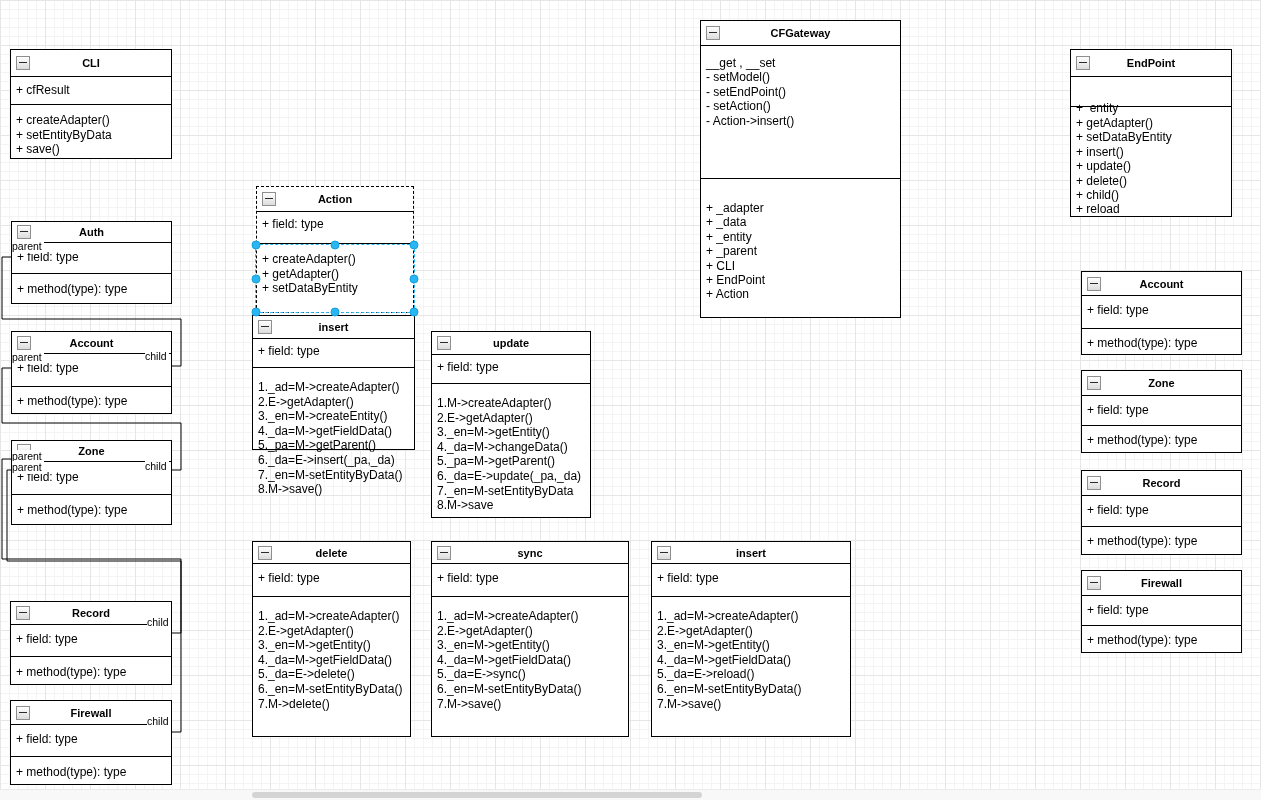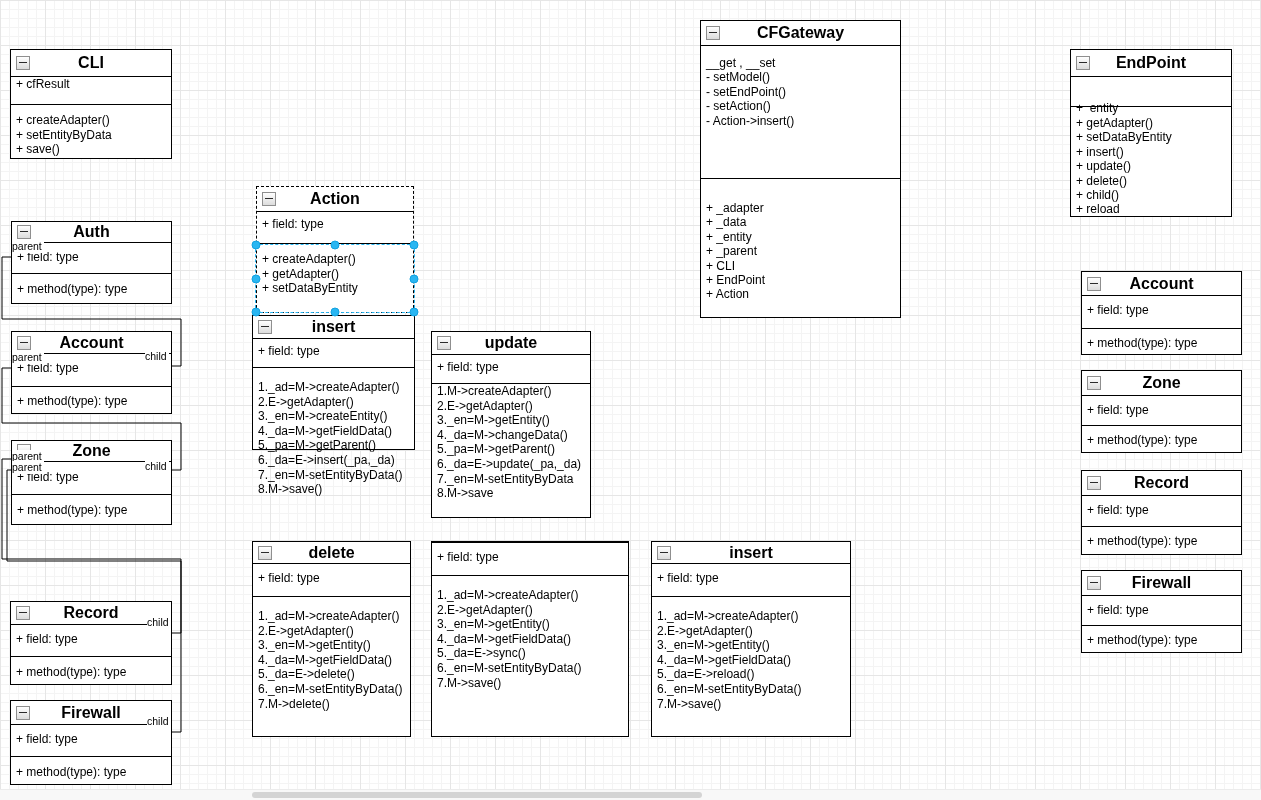--- a/index.html
+++ b/index.html
@@ -15,21 +15,21 @@
     font-family:"Liberation Sans",sans-serif;
   }
   .wires{position:absolute;left:0;top:0;width:1261px;height:800px;z-index:1;}
   .wires path{fill:none;stroke:#000;stroke-width:1;}
   .uml{
     position:absolute;background:#fff;border:1px solid #000;box-sizing:border-box;
     display:flex;flex-direction:column;z-index:2;color:#000;
   }
   .uml.dashed{border-style:dashed;}
   .bar{position:relative;display:flex;align-items:center;justify-content:center;
-       font-size:16px;font-weight:bold;flex:0 0 auto;box-sizing:border-box;}
+       font-size:11px;font-weight:bold;flex:0 0 auto;box-sizing:border-box;}
   .collapse{position:absolute;left:5px;top:50%;transform:translateY(-50%);
        width:14px;height:14px;border:1px solid #8f8f8f;box-sizing:border-box;
        background:linear-gradient(#ffffff,#dcdcdc);}
   .collapse::after{content:"";position:absolute;left:2px;right:2px;top:5px;border-top:1px solid #2b2b2b;}
   .sec{border-top:1px solid #000;box-sizing:border-box;padding-left:5px;padding-right:3px;
        overflow:visible;flex:0 0 auto;}
   .sec.grow{flex:1 1 auto;}
   .ln{font-size:12px;line-height:14.5px;white-space:pre;}
   .lh146 .ln{line-height:14.6px;}
   .lh144 .ln{line-height:14.4px;}
@@ -54,21 +54,21 @@
     <path d="M172,470 L181,470 L181,423 L2,423 L2,368 L11,368"></path>
     <path d="M172,633 L181,633 L181,559 L2,559 L2,459 L11,459"></path>
     <path d="M172,732 L181,732 L181,561 L7,561 L7,470 L11,470"></path>
   </svg>
 
   <div class="uml" style="left:10px;top:49px;width:162px;height:110px">
     <div class="bar" style="height:26px">
       <span class="collapse"></span>
       <span>CLI</span>
     </div>
-    <div class="sec" style="height:28px;">
+    <div class="sec" style="height:28px;padding-top:6px">
         <div class="ln">+ cfResult</div>
       </div>
     <div class="sec grow" style="padding-top:8px">
         <div class="ln">+ createAdapter()</div>
         <div class="ln">+ setEntityByData</div>
         <div class="ln">+ save()</div>
       </div>
   </div>
 
   <div class="uml" style="left:11px;top:221px;width:161px;height:83px">
@@ -172,21 +172,21 @@
   </div>
 
   <div class="uml lh146" style="left:431px;top:331px;width:160px;height:187px">
     <div class="bar" style="height:22px">
       <span class="collapse"></span>
       <span>update</span>
     </div>
     <div class="sec" style="height:29px;padding-top:5px">
         <div class="ln">+ field: type</div>
       </div>
-    <div class="sec grow" style="">
+    <div class="sec grow" style="padding-top:12px">
         <div class="ln">1.M-&gt;createAdapter()</div>
         <div class="ln">2.E-&gt;getAdapter()</div>
         <div class="ln">3._en=M-&gt;getEntity()</div>
         <div class="ln">4._da=M-&gt;changeData()</div>
         <div class="ln">5._pa=M-&gt;getParent()</div>
         <div class="ln">6._da=E-&gt;update(_pa,_da)</div>
         <div class="ln">7._en=M-setEntityByData</div>
         <div class="ln">8.M-&gt;save</div>
       </div>
   </div>
@@ -204,20 +204,24 @@
         <div class="ln">2.E-&gt;getAdapter()</div>
         <div class="ln">3._en=M-&gt;getEntity()</div>
         <div class="ln">4._da=M-&gt;getFieldData()</div>
         <div class="ln">5._da=E-&gt;delete()</div>
         <div class="ln">6._en=M-setEntityByData()</div>
         <div class="ln">7.M-&gt;delete()</div>
       </div>
   </div>
 
   <div class="uml lh146" style="left:431px;top:541px;width:198px;height:196px">
+    <div class="bar" style="height:21px">
+      <span class="collapse"></span>
+      <span>sync</span>
+    </div>
     <div class="sec" style="height:33px;padding-top:7px">
         <div class="ln">+ field: type</div>
       </div>
     <div class="sec grow" style="padding-top:12px">
         <div class="ln">1._ad=M-&gt;createAdapter()</div>
         <div class="ln">2.E-&gt;getAdapter()</div>
         <div class="ln">3._en=M-&gt;getEntity()</div>
         <div class="ln">4._da=M-&gt;getFieldData()</div>
         <div class="ln">5._da=E-&gt;sync()</div>
         <div class="ln">6._en=M-setEntityByData()</div>

